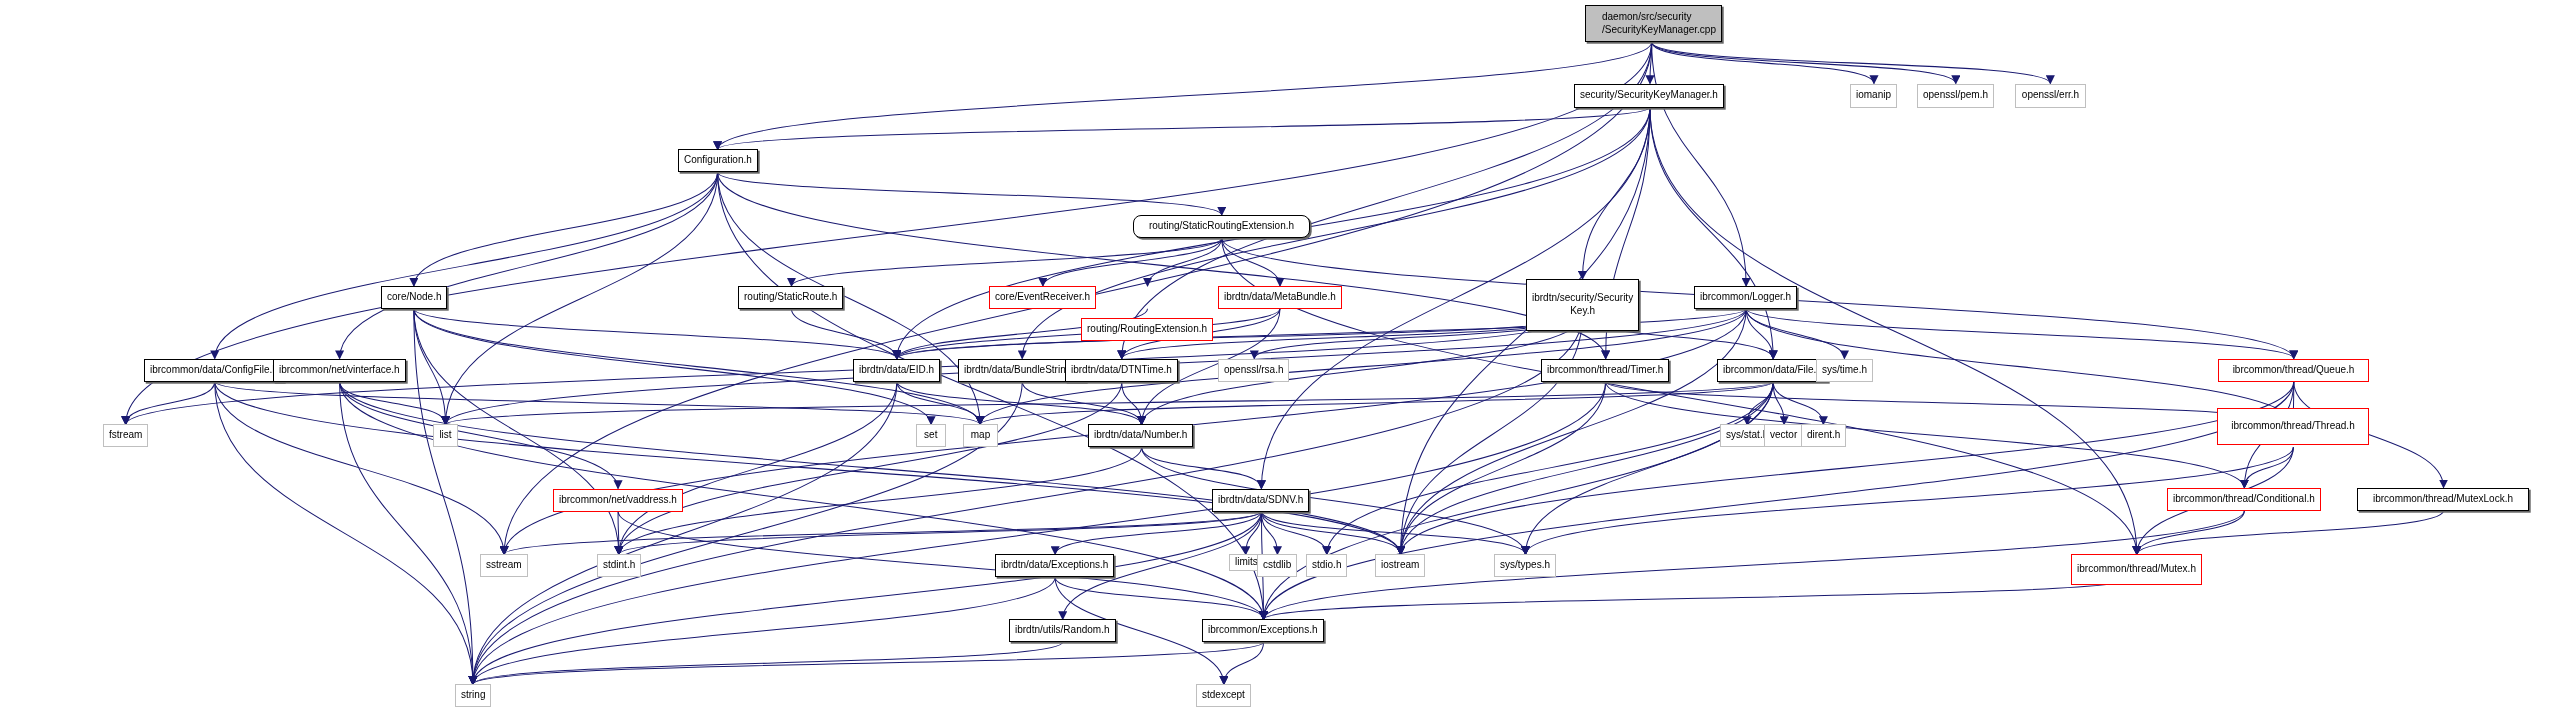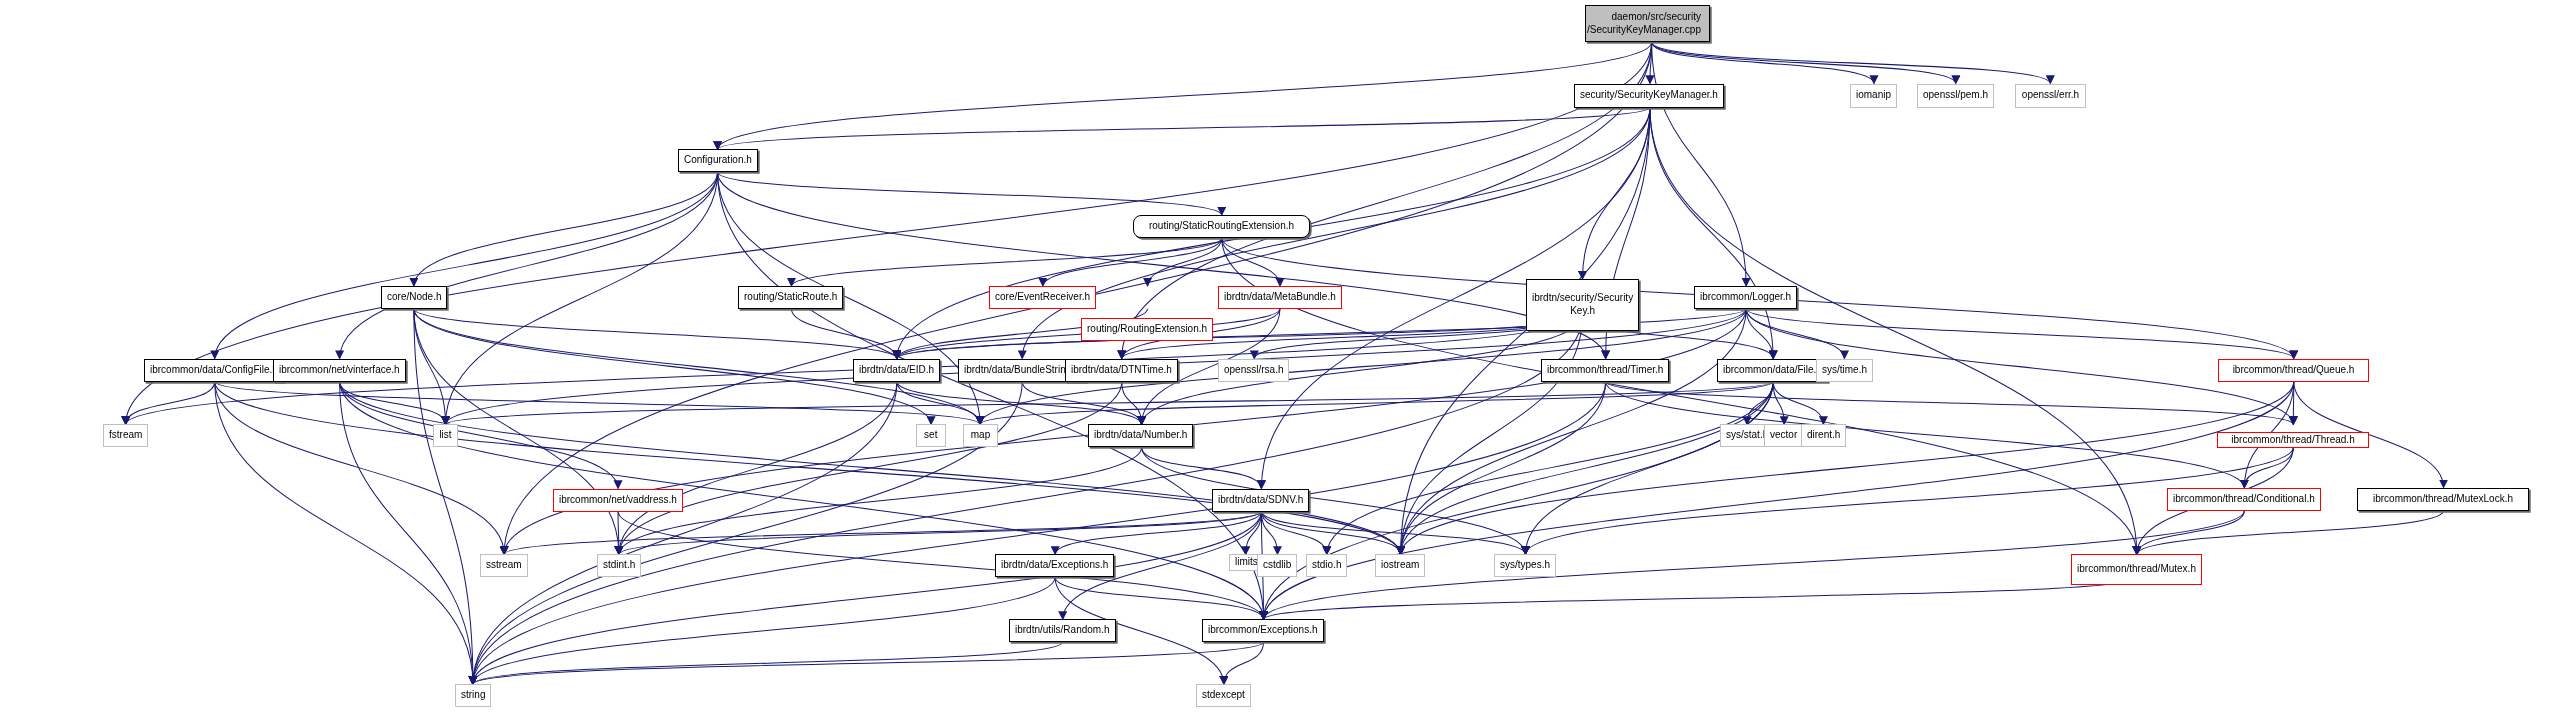--- a/index.html
+++ b/index.html
@@ -3,21 +3,21 @@
 <meta charset="utf-8">
 <style>
   html,body{margin:0;padding:0;background:#ffffff;}
   #graph{position:relative;width:2576px;height:713px;overflow:hidden;background:#fff;}
   #edges{position:absolute;left:0;top:0;width:2576px;height:713px;}
   .node{position:absolute;box-sizing:border-box;background:#fff;font-family:"Liberation Sans",sans-serif;font-size:10px;color:#000;
         display:flex;align-items:center;justify-content:center;text-align:center;white-space:pre;line-height:12.7px;padding:0 5px;cursor:pointer;}
   .node.kind-local{border:0.8px solid #000;box-shadow:1.7px 1.7px 0 #666;}
   .node.kind-system{border:0.8px solid #bfbfbf;color:#000;}
   .node.kind-truncated{border:0.8px solid #ff0000;}
-  .node.kind-root{border:0.8px solid #000;background:#bfbfbf;box-shadow:1.7px 1.7px 0 #666;text-align:right;justify-content:flex-start;padding-left:1px;}
+  .node.kind-root{border:0.8px solid #000;background:#bfbfbf;box-shadow:1.7px 1.7px 0 #666;text-align:left;justify-content:flex-start;padding-left:16px;}
 </style>
 </head>
 <body>
 
 <div id="graph">
   <svg id="edges" xmlns="http://www.w3.org/2000/svg" viewBox="0 0 3053 845" width="2576" height="713">
     <defs>
       <marker id="arrow" viewBox="0 0 10 10" refX="9" refY="5" markerWidth="9" markerHeight="9" orient="auto-start-reverse">
         <path d="M0,0 L10,5 L0,10 z" fill="#191970"></path>
       </marker>
@@ -175,21 +175,21 @@
     <div class="node kind-system" style="left: 1816px; top: 359px; min-width: 36px; height: 23px;">sys/time.h</div>
     <div class="node kind-truncated" style="left: 2218px; top: 359px; min-width: 151px; height: 23px;">ibrcommon/thread/Queue.h</div>
     <div class="node kind-system" style="left: 103px; top: 424px; min-width: 33px; height: 23px;">fstream</div>
     <div class="node kind-system" style="left: 433px; top: 424px; min-width: 25px; height: 23px;">list</div>
     <div class="node kind-system" style="left: 916px; top: 424px; min-width: 29.5px; height: 23px;">set</div>
     <div class="node kind-system" style="left: 963px; top: 424px; min-width: 35px; height: 23px;">map</div>
     <div class="node kind-local" style="left: 1088px; top: 424px; min-width: 105px; height: 23px;">ibrdtn/data/Number.h</div>
     <div class="node kind-system" style="left: 1720px; top: 424px; min-width: 35px; height: 23px;">sys/stat.h</div>
     <div class="node kind-system" style="left: 1764px; top: 424px; min-width: 26px; height: 23px;">vector</div>
     <div class="node kind-system" style="left: 1801px; top: 424px; min-width: 29px; height: 23px;">dirent.h</div>
-    <div class="node kind-truncated" style="left: 2217px; top: 432px; min-width: 152px; height: 16px;">ibrcommon/thread/Thread.h</div>
+    <div class="node kind-truncated" style="left: 2217px; top: 408px; min-width: 152px; height: 37px;">ibrcommon/thread/Thread.h</div>
     <div class="node kind-truncated" style="left: 553px; top: 489px; min-width: 65px; height: 23px;">ibrcommon/net/vaddress.h</div>
     <div class="node kind-local" style="left: 1212px; top: 489px; min-width: 50px; height: 23px;">ibrdtn/data/SDNV.h</div>
     <div class="node kind-truncated" style="left: 2167px; top: 488px; min-width: 129px; height: 23px;">ibrcommon/thread/Conditional.h</div>
     <div class="node kind-local" style="left: 2357px; top: 488px; min-width: 172px; height: 23px;">ibrcommon/thread/MutexLock.h</div>
     <div class="node kind-system" style="left: 480px; top: 554px; min-width: 28px; height: 23px;">sstream</div>
     <div class="node kind-system" style="left: 597px; top: 554px; min-width: 23.6px; height: 23px;">stdint.h</div>
     <div class="node kind-local" style="left: 995px; top: 554px; min-width: 87px; height: 23px;">ibrdtn/data/Exceptions.h</div>
     <div class="node kind-system" style="left: 1229px; top: 554px; min-width: 19.4px; height: 17px;">limits</div>
     <div class="node kind-system" style="left: 1257px; top: 554px; min-width: 22px; height: 23px;">cstdlib</div>
     <div class="node kind-system" style="left: 1306px; top: 554px; min-width: 22px; height: 23px;">stdio.h</div>

